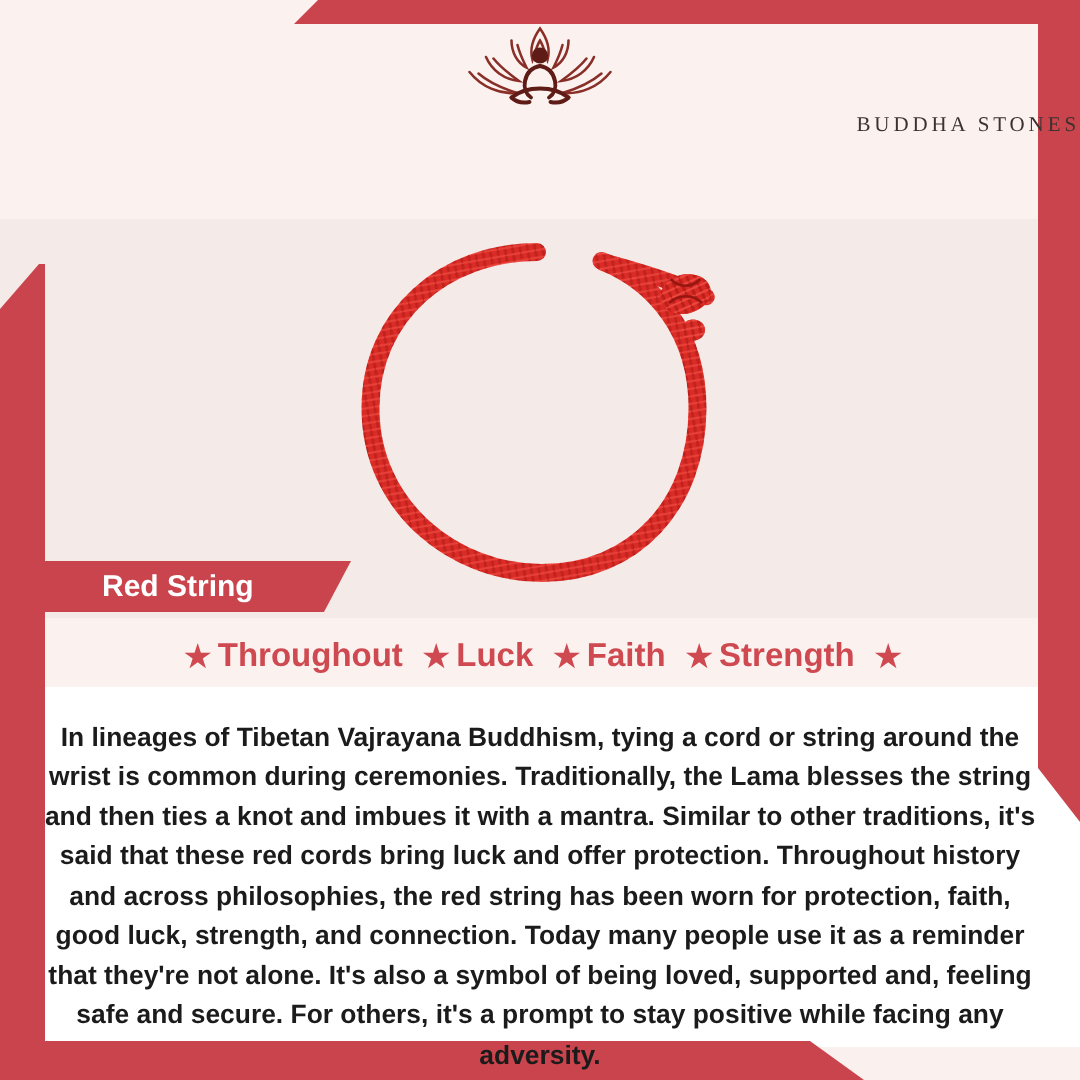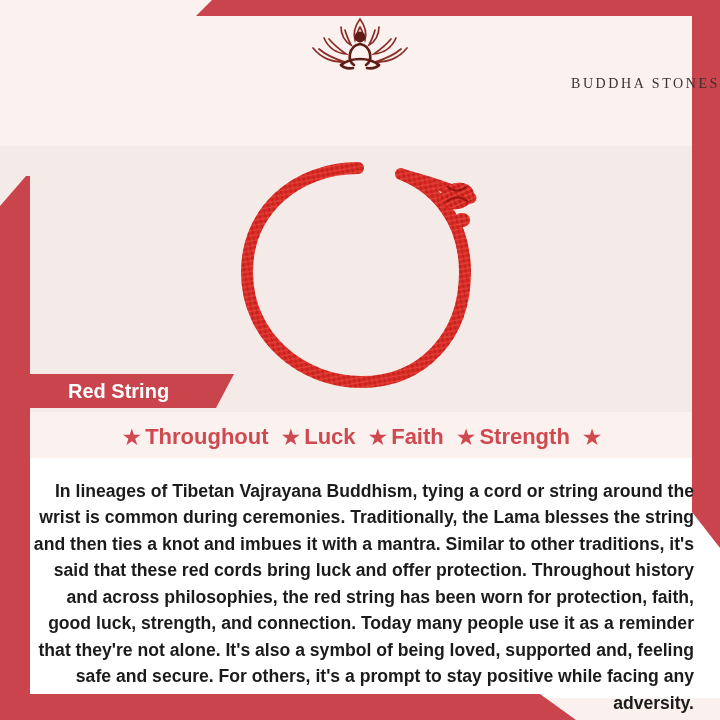--- a/index.html
+++ b/index.html
@@ -173,21 +173,21 @@
   
   .body-copy {
     position: absolute;
     left: 26px; top: 460px;
     width: 668px;
     z-index: 6;
     font-size: 17.6px;
     font-weight: bold;
     line-height: 26.5px;
     color: #1b1b1b;
-    text-align: right;
+    text-align: center;
   }
 </style>
 </head>
 <body>
 
 <div id="page">
 
   <div class="band-upper"></div>
   <div class="band-mid"></div>
   <div class="band-stars"></div>

